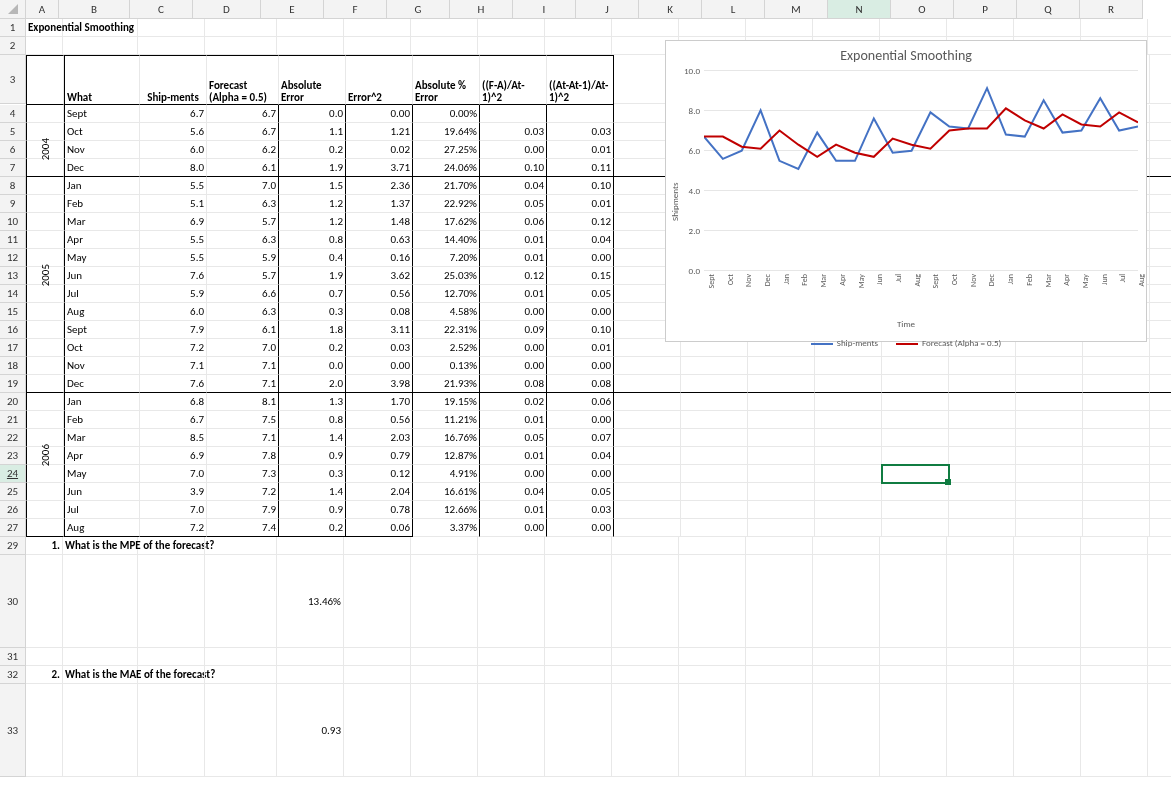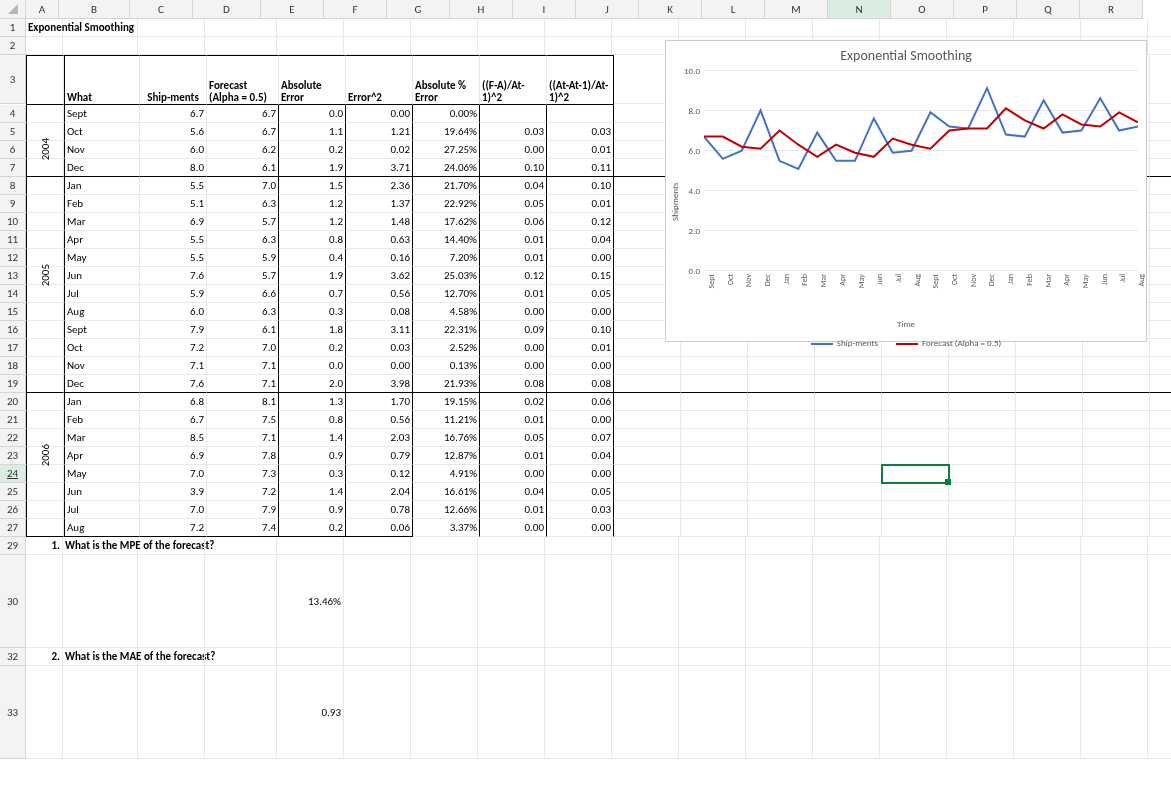--- a/index.html
+++ b/index.html
@@ -688,20 +688,41 @@
         <div class="cell" style="width: 62px; height: 92px;"></div>
         <div class="cell" style="width: 62px; height: 92px;"></div>
         <div class="cell" style="width: 62px; height: 92px;"></div>
         <div class="cell" style="width: 62px; height: 92px;"></div>
         <div class="cell" style="width: 62px; height: 92px;"></div>
         <div class="cell" style="width: 62px; height: 92px;"></div>
         <div class="cell" style="width: 62px; height: 92px;"></div>
         <div class="cell" style="width: 62px; height: 92px;"></div>
       </div>
       <div class="row">
+        <div class="row-h" style="height: 17px;">31</div>
+        <div class="cell" style="width: 32px; height: 17px;"></div>
+        <div class="cell" style="width: 70px; height: 17px;"></div>
+        <div class="cell" style="width: 62px; height: 17px;"></div>
+        <div class="cell" style="width: 67px; height: 17px;"></div>
+        <div class="cell" style="width: 62px; height: 17px;"></div>
+        <div class="cell" style="width: 62px; height: 17px;"></div>
+        <div class="cell" style="width: 62px; height: 17px;"></div>
+        <div class="cell" style="width: 62px; height: 17px;"></div>
+        <div class="cell" style="width: 62px; height: 17px;"></div>
+        <div class="cell" style="width: 62px; height: 17px;"></div>
+        <div class="cell" style="width: 62px; height: 17px;"></div>
+        <div class="cell" style="width: 62px; height: 17px;"></div>
+        <div class="cell" style="width: 62px; height: 17px;"></div>
+        <div class="cell" style="width: 62px; height: 17px;"></div>
+        <div class="cell" style="width: 62px; height: 17px;"></div>
+        <div class="cell" style="width: 62px; height: 17px;"></div>
+        <div class="cell" style="width: 62px; height: 17px;"></div>
+        <div class="cell" style="width: 62px; height: 17px;"></div>
+      </div>
+      <div class="row">
         <div class="row-h" style="height: 17px;">32</div>
         <div class="cell bold right" style="width: 32px; height: 17px;">2.</div>
         <div class="cell bold" style="width: 70px; height: 17px;">What is the MAE of the forecast?</div>
         <div class="cell" style="width: 62px; height: 17px;"></div>
         <div class="cell" style="width: 67px; height: 17px;"></div>
         <div class="cell" style="width: 62px; height: 17px;"></div>
         <div class="cell" style="width: 62px; height: 17px;"></div>
         <div class="cell" style="width: 62px; height: 17px;"></div>
         <div class="cell" style="width: 62px; height: 17px;"></div>
         <div class="cell" style="width: 62px; height: 17px;"></div>

